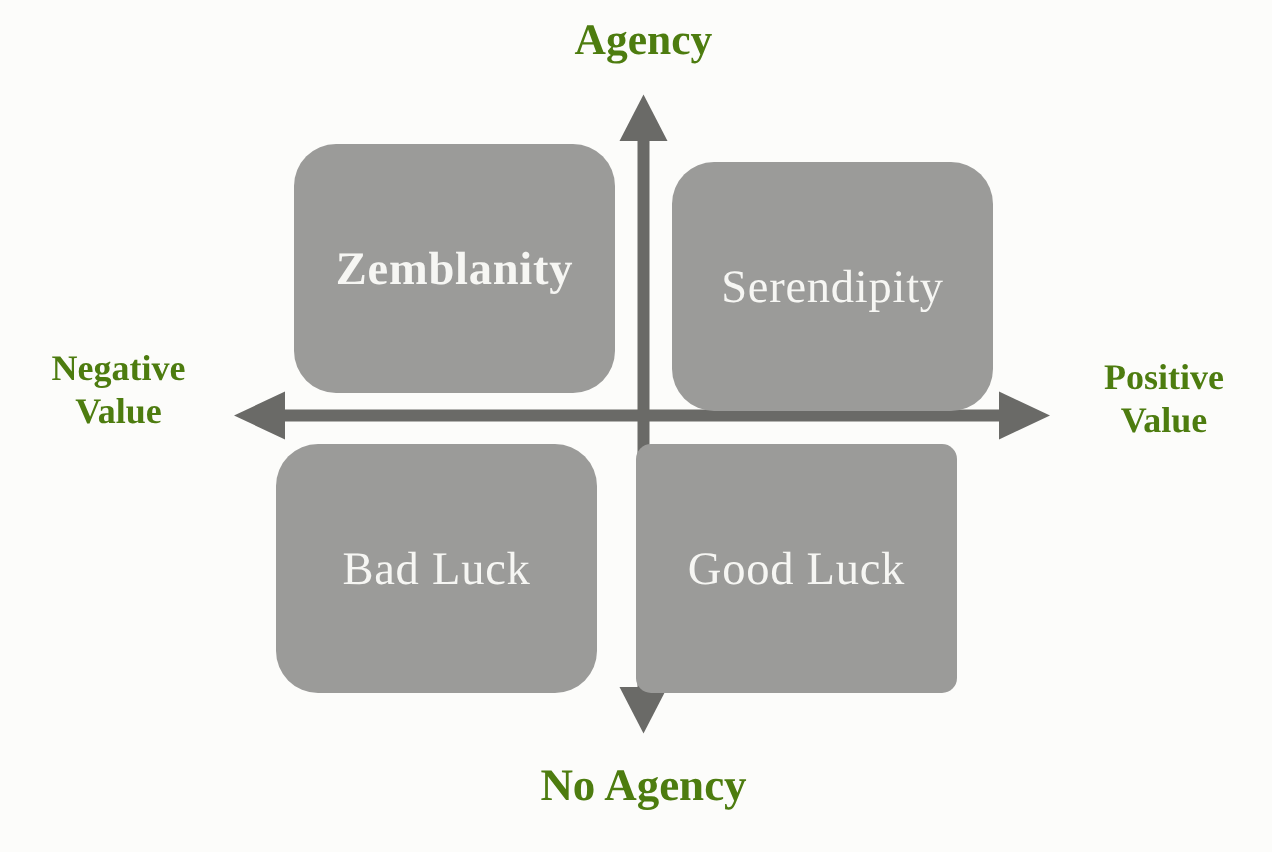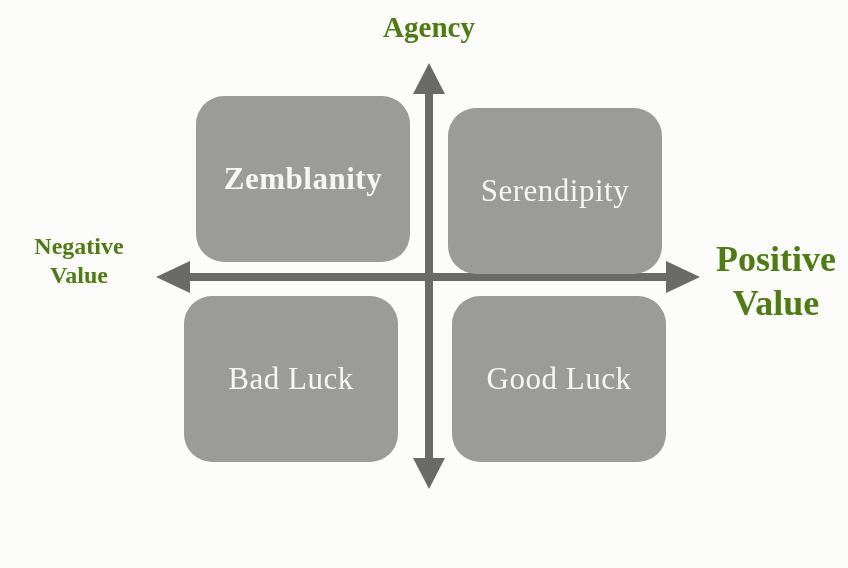--- a/index.html
+++ b/index.html
@@ -32,21 +32,21 @@
     justify-content: center;
   }
   .quadrant .q-label {
     color: #f6f6f3;
     font-size: 31px;
     letter-spacing: 0.5px;
   }
   .q-top-left     { left: 196px; top: 96px; }
   .q-top-right    { left: 448px; top: 108px; }
   .q-bottom-left  { left: 184px; top: 296px; }
-  .q-bottom-right { left: 452px; top: 296px; }
+  .q-bottom-right { left: 424px; top: 296px; border-radius: 10px; }
   .q-top-left .q-label { font-weight: bold; }
   .axis-label {
     position: absolute;
     color: #4d7c0f;
     font-weight: bold;
     text-align: center;
     white-space: pre-line;
     line-height: 1.22;
   }
   .axis-label.top {
@@ -64,21 +64,21 @@
   .axis-label.left {
     left: 8px;
     top: 232px;
     width: 142px;
     font-size: 24px;
   }
   .axis-label.right {
     left: 704px;
     top: 238px;
     width: 144px;
-    font-size: 36px;
+    font-size: 24px;
   }
 </style>
 </head>
 <body>
 
 <div class="stage">
 
   <svg class="axes-svg" viewBox="0 0 848 568" xmlns="http://www.w3.org/2000/svg">
 
     <line x1="429" y1="92" x2="429" y2="460" stroke="#6a6a67" stroke-width="8"></line>
@@ -102,20 +102,21 @@
   <div class="quadrant q-bottom-left">
     <span class="q-label">Bad Luck</span>
   </div>
 
   <div class="quadrant q-bottom-right">
     <span class="q-label">Good Luck</span>
   </div>
 
   <div class="axis-label top">Agency</div>
 
+  <div class="axis-label bottom">No Agency</div>
 
   <div class="axis-label left">Negative
 Value</div>
 
   <div class="axis-label right">Positive
 Value</div>
 
 </div>
 
 </body></html>

